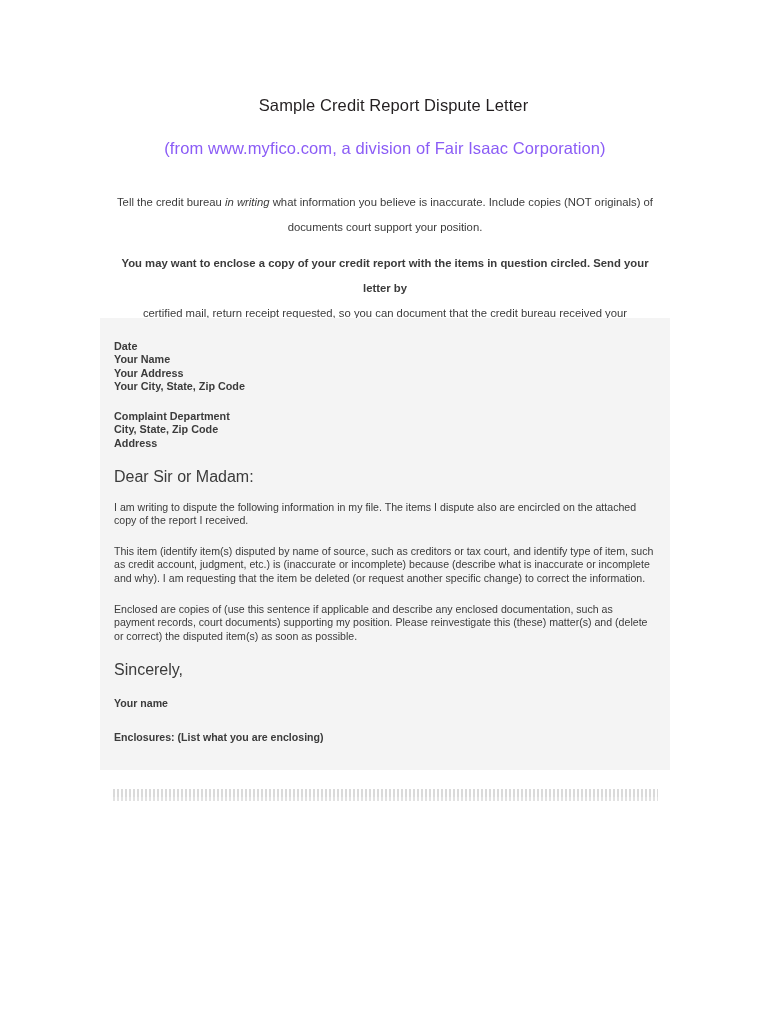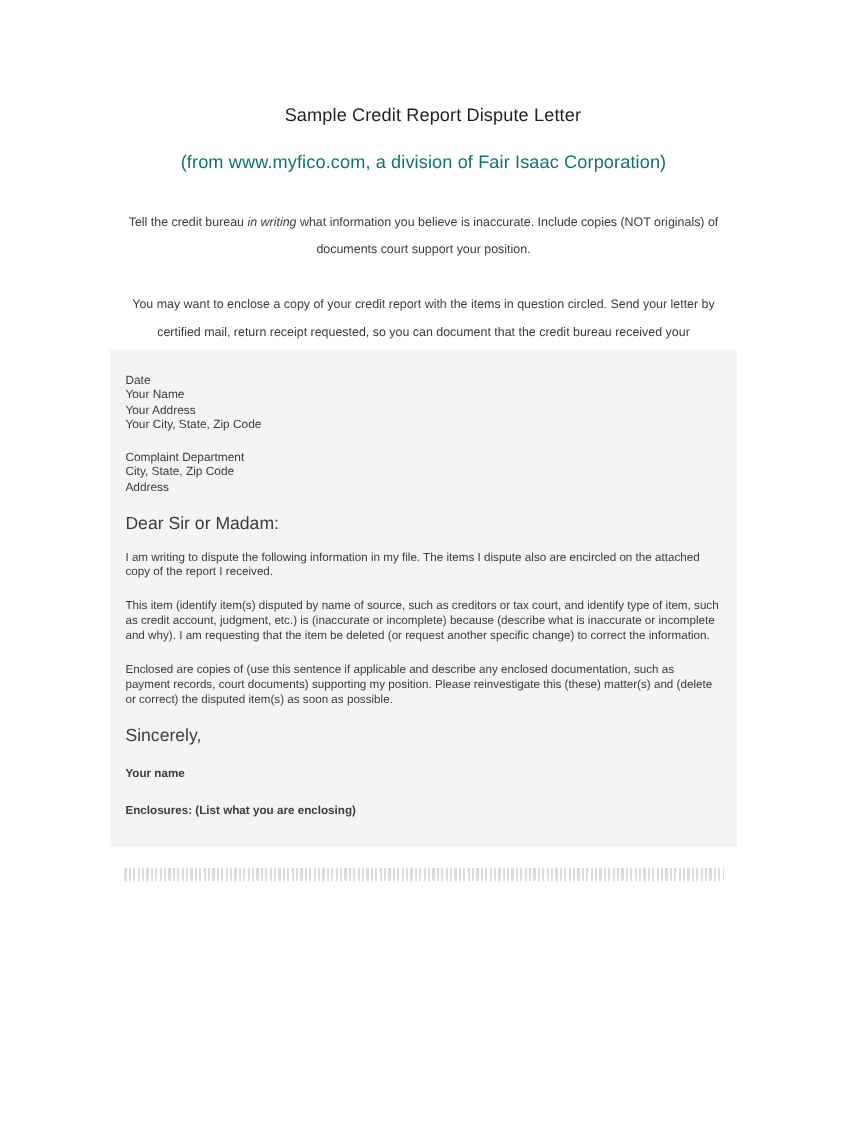--- a/index.html
+++ b/index.html
@@ -29,58 +29,59 @@
     color: #231f20;
     margin: 0;
     padding-top: 96px;
     letter-spacing: 0.1px;
     padding-left: 17px;
   }
   .doc-subtitle {
     text-align: center;
     font-size: 16.5px;
     font-weight: 400;
-    color: #0f766e;
+    color: #8b5cf6;
     margin: 0;
     padding-top: 24px;
     letter-spacing: 0.1px;
   }
   .intro {
     margin: 0;
     padding: 0 115px;
     padding-top: 32px;
   }
   .intro p {
     font-size: 11.3px;
     line-height: 25px;
     color: #3b3b3b;
     margin: 0 0 0 0;
     text-align: center;
   }
   .intro p.spaced {
-    margin-top: 25px;
+    margin-top: 11px;
+    font-weight: bold;
   }
   .intro em {
     font-style: italic;
   }
   .letter-box {
     position: absolute;
     left: 100px;
     top: 318px;
     width: 570px;
     box-sizing: border-box;
     background: #f4f4f4;
     padding: 22px 16px 26px 14px;
   }
   .letter-box .blk {
     margin: 0 0 0 0;
   }
   .addr-line {
     font-size: 10.8px;
-    font-weight: normal;
+    font-weight: bold;
     color: #3b3b3b;
     line-height: 13.3px;
     margin: 0;
   }
   .gap-md { height: 17px; }
   .gap-lg { height: 20px; }
   .body-line {
     font-size: 16px;
     color: #3b3b3b;
     line-height: 13.6px;

